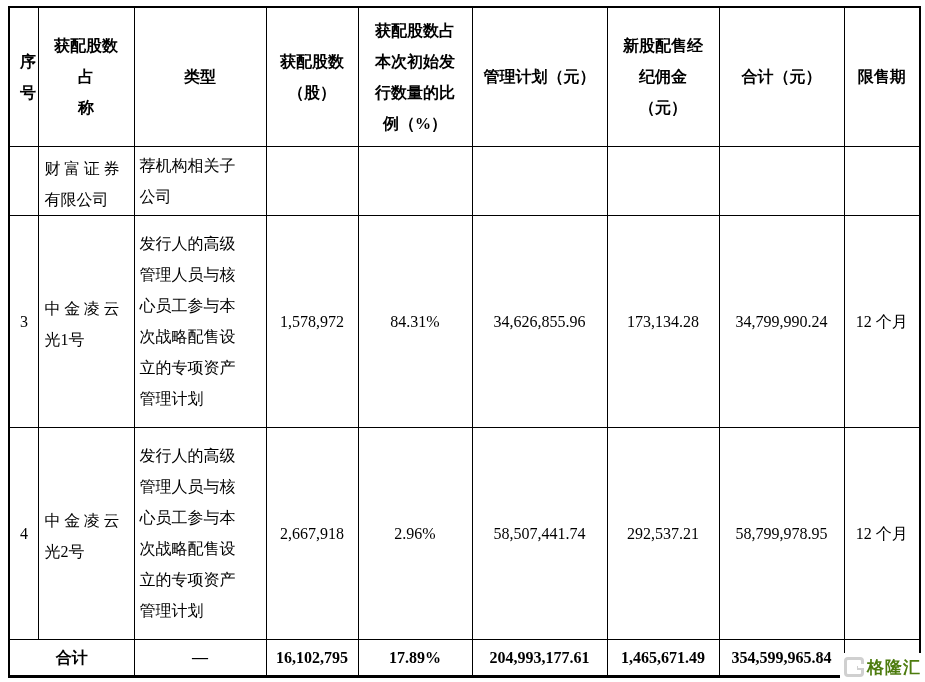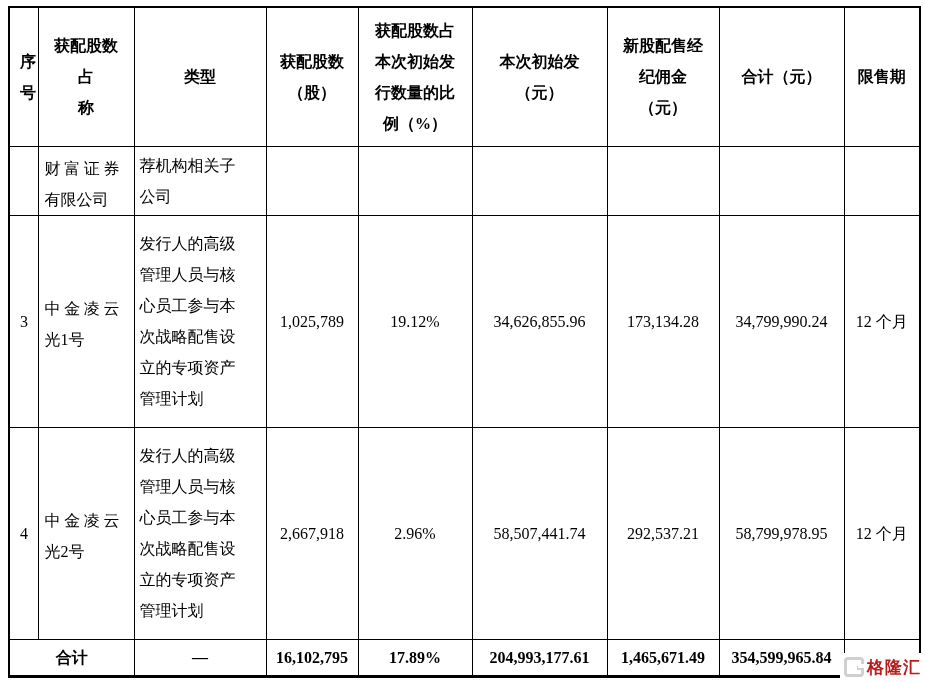--- a/index.html
+++ b/index.html
@@ -25,21 +25,21 @@
   tr.r-total{height:37px;}
   td.seq{text-align:center;}
   td.name{text-align:justify;padding:6px 14px 0 6px;}
   td.type{white-space:pre-line;text-align:left;padding:0 24px 0 5px;}
   td.num{text-align:center;}
   tr.r-total td{font-weight:bold;text-align:center;white-space:normal;padding:0 2px;}
   .watermark{
     position:absolute;right:4px;bottom:1px;height:28px;
     display:flex;align-items:center;gap:3px;
     font-family:"Liberation Sans","DejaVu Sans",sans-serif;
-    font-weight:bold;font-size:17px;color:#b91c1c;
+    font-weight:bold;font-size:17px;color:#4d7c0f;
     background:#ffffff;padding-left:4px;
   }
   .wm-logo{
     width:14px;height:14px;border:3.5px solid #d0d0d0;border-radius:4px;
     position:relative;display:inline-block;
   }
   .wm-logo::after{
     content:"";position:absolute;right:-3.5px;top:4px;width:7px;height:4px;background:#ffffff;
   }
   .wm-logo::before{
@@ -68,21 +68,21 @@
 号</th>
       <th>获配股数占
 称</th>
       <th>类型</th>
       <th>获配股数
 （股）</th>
       <th>获配股数占
 本次初始发
 行数量的比
 例（%）</th>
-      <th>本次初始发（元）</th>
+      <th>管理计划（元）</th>
       <th>新股配售经
 纪佣金
 （元）</th>
       <th>合计（元）</th>
       <th>限售期</th>
     </tr>
 
     <tr class="r-partial">
       <td class="seq"></td>
       <td class="name">财富证券有限公司</td>
@@ -98,22 +98,22 @@
 
     <tr class="r-main">
       <td class="seq">3</td>
       <td class="name">中金凌云光1号</td>
       <td class="type">发行人的高级
 管理人员与核
 心员工参与本
 次战略配售设
 立的专项资产
 管理计划</td>
-      <td class="num">1,025,789</td>
-      <td class="num">19.12%</td>
+      <td class="num">1,578,972</td>
+      <td class="num">84.31%</td>
       <td class="num">34,626,855.96</td>
       <td class="num">173,134.28</td>
       <td class="num">34,799,990.24</td>
       <td class="num">12 个月</td>
     </tr>
 
     <tr class="r-main">
       <td class="seq">4</td>
       <td class="name">中金凌云光2号</td>
       <td class="type">发行人的高级

